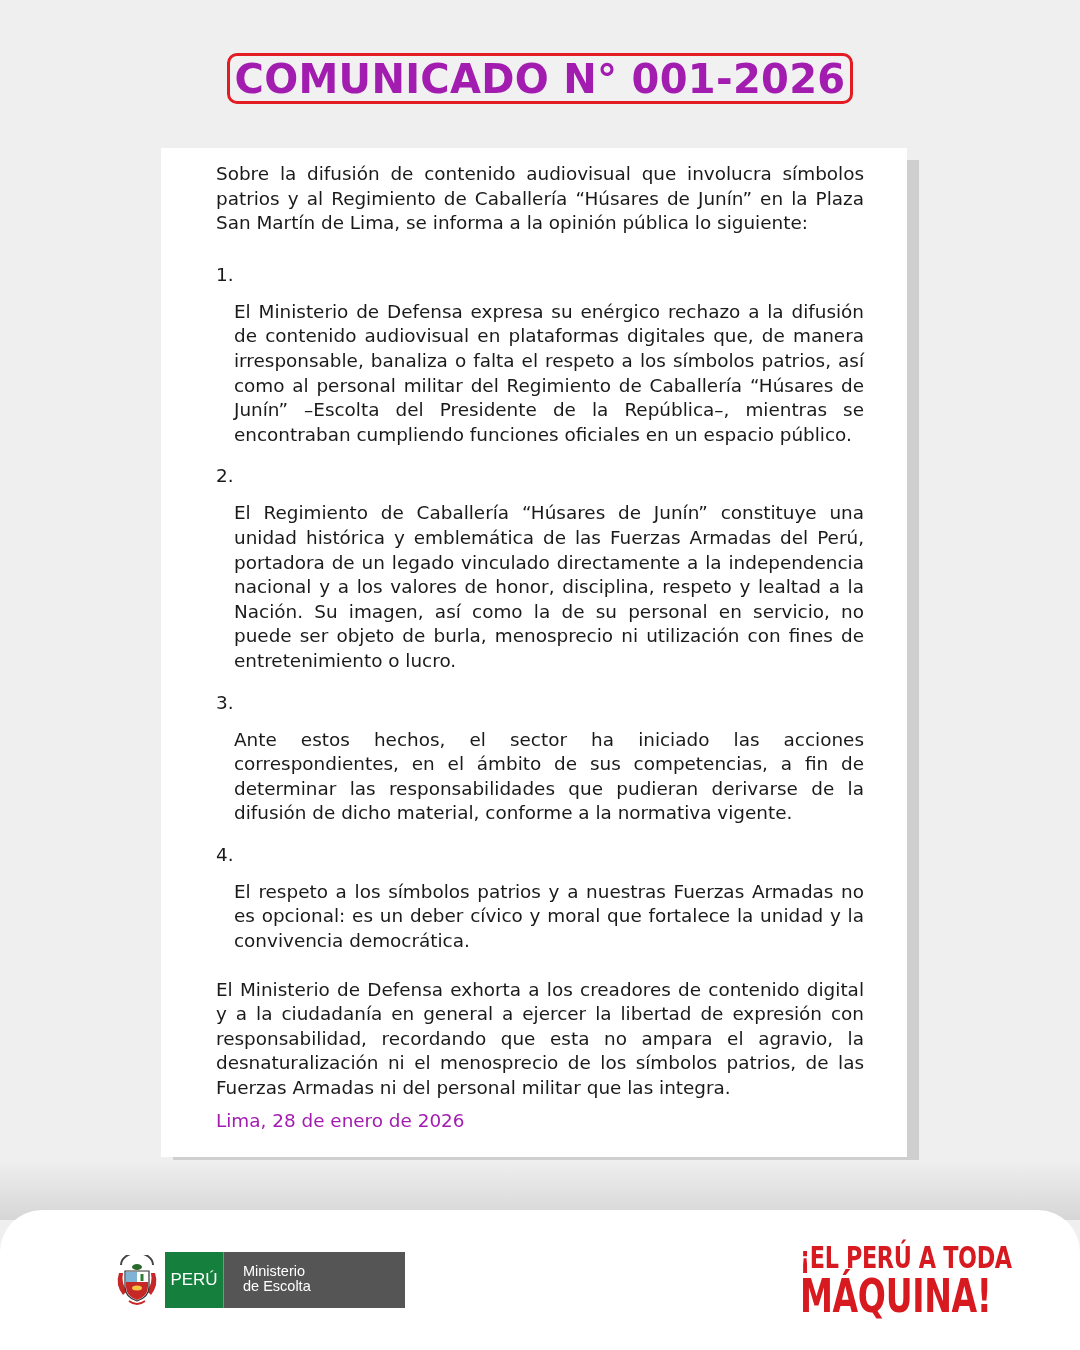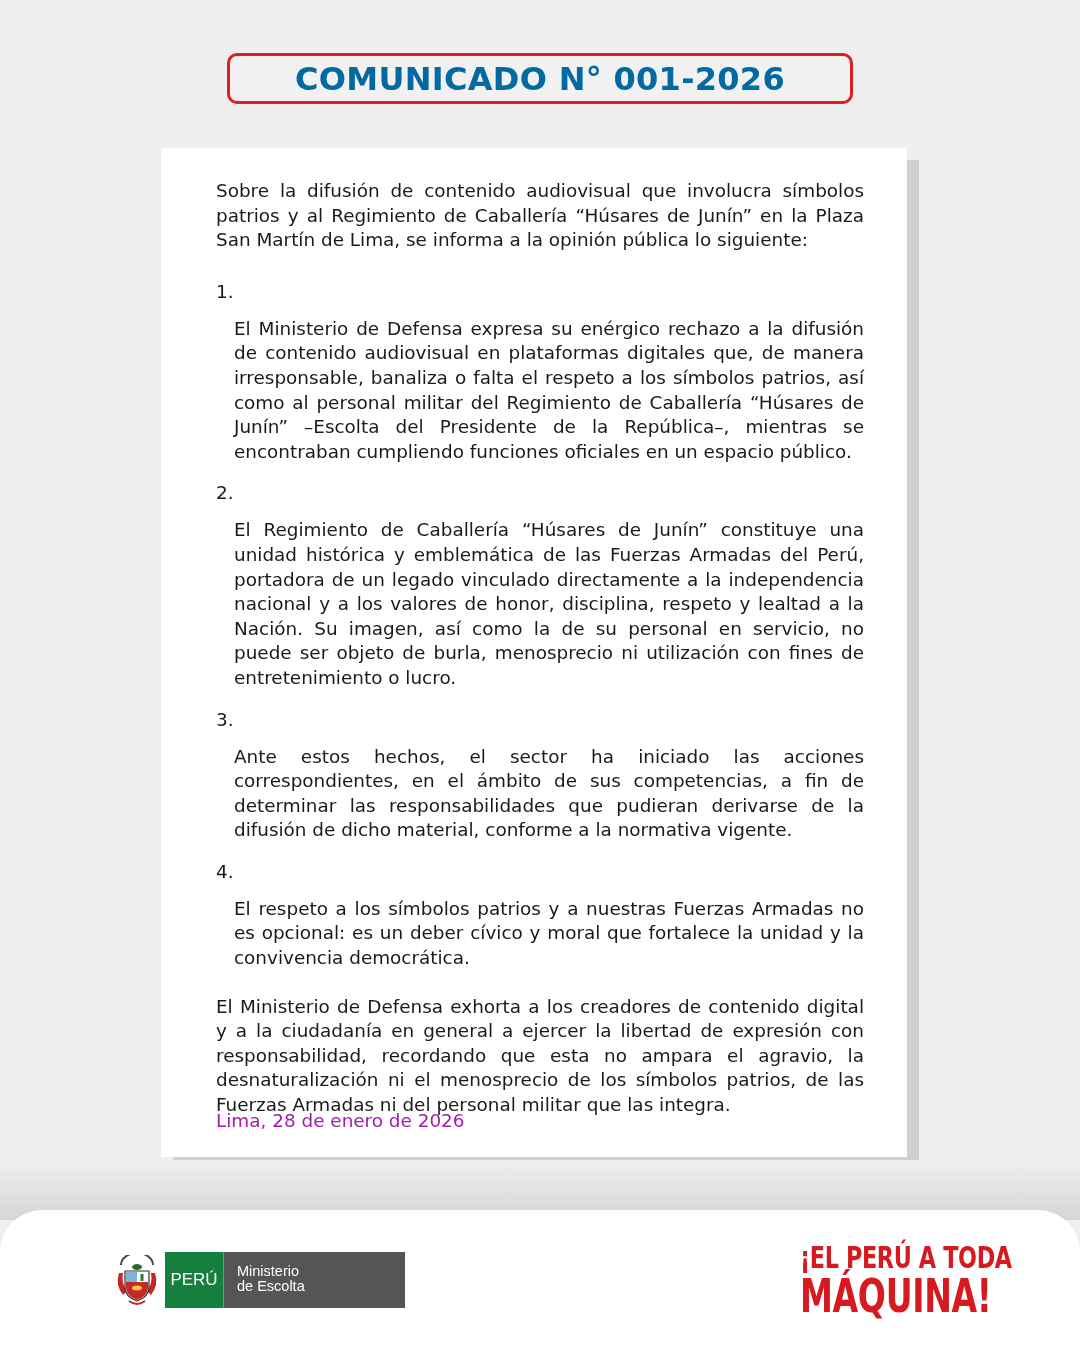--- a/index.html
+++ b/index.html
@@ -12,42 +12,42 @@
     .title-box {
       position: absolute;
       left: 227px; top: 53px;
       width: 626px; height: 51px;
       border: 3px solid #e31b23;
       border-radius: 10px;
       display: flex; align-items: center; justify-content: center;
       background: #f1f1f1;
     }
     .title-text {
-      color: #0369a1;
+      color: #a21caf;
       font-family: "DejaVu Sans", sans-serif;
       font-weight: bold;
-      font-size: 32px;
+      font-size: 40px;
       letter-spacing: 0.3px;
       white-space: nowrap;
     }
     .card-shadow {
       position: absolute;
       left: 173px; top: 160px;
       width: 746px; height: 1009px;
       background: #cfcfcf;
     }
     .card {
       position: absolute;
       left: 161px; top: 148px;
       width: 746px; height: 1009px;
       background: #ffffff;
     }
     .card-body {
       position: absolute;
-      left: 55px; top: 31px;
+      left: 55px; top: 14px;
       width: 648px;
       color: #1a1a1a;
       font-family: "DejaVu Sans", sans-serif;
       font-size: 18.4px;
       line-height: 24.6px;
       text-align: justify;
     }
     .para { margin: 0; }
     .intro { margin-bottom: 27px; }
     .list-item {
@@ -92,21 +92,21 @@
     }
     .logo-min {
       position: absolute;
       left: 223px; top: 1252px;
       width: 182px; height: 56px;
       background: #555555;
       color: #fff;
       font-family: "Liberation Sans", sans-serif;
       font-size: 14.5px;
       line-height: 15px;
-      padding: 12px 0 0 13px;
+      padding: 12px 0 0 19px;
       border-left: 1px solid #888;
     }
     .slogan {
       position: absolute;
       left: 800px; top: 1241px;
       width: 180px;
       color: #d71920;
       font-family: "DejaVu Sans", sans-serif;
       font-weight: bold;
       text-align: left;

